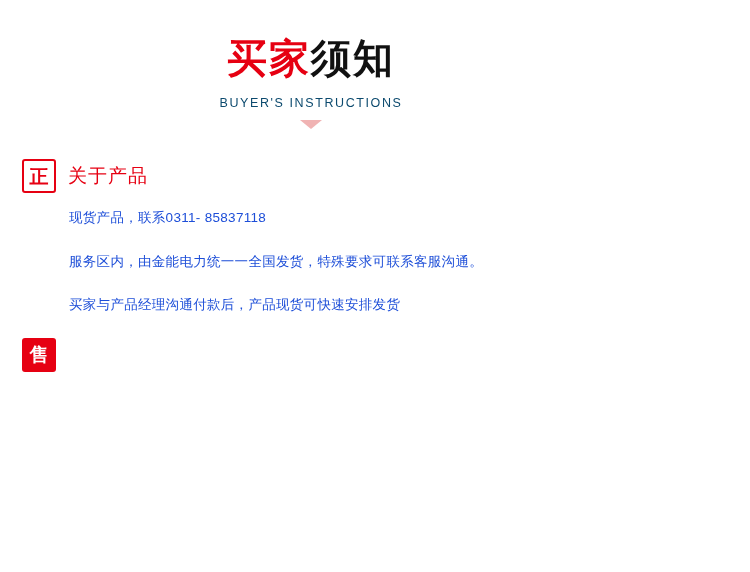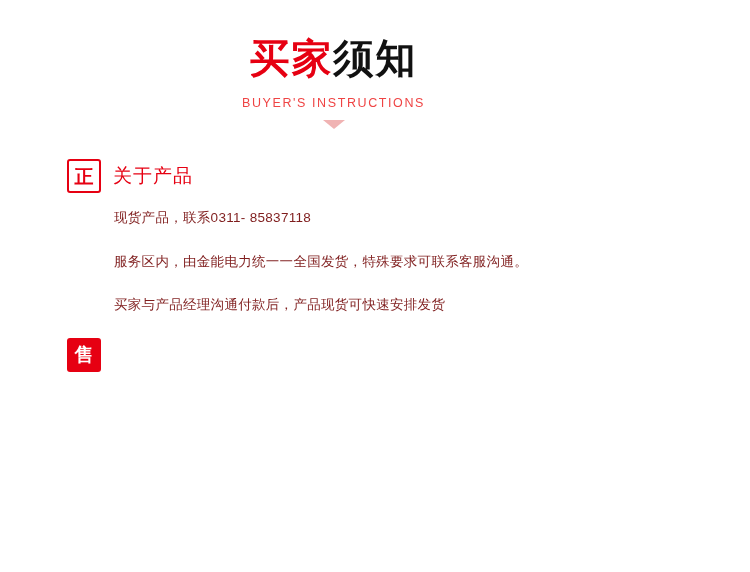--- a/index.html
+++ b/index.html
@@ -12,21 +12,20 @@
     background: #ffffff;
     font-family: "Liberation Sans", sans-serif;
     color: #333333;
     overflow: hidden;
   }
   .page {
     position: relative;
     width: 622px;
     height: 572px;
     box-sizing: border-box;
-    padding-left: 45px;
   }
 
   
   .header {
     text-align: center;
     padding-top: 34px;
   }
   .header-title {
     font-size: 40px;
     font-weight: bold;
@@ -34,21 +33,21 @@
     line-height: 1.2;
     color: #111111;
   }
   .header-title .hl {
     color: #e60012;
   }
   .header-sub {
     margin-top: 14px;
     font-size: 12.5px;
     letter-spacing: 1.6px;
-    color: #ef4444;
+    color: #0c4a6e;
     font-weight: normal;
   }
   .header-caret {
     margin: 10px auto 0 auto;
     width: 0;
     height: 0;
     border-left: 11px solid transparent;
     border-right: 11px solid transparent;
     border-top: 9px solid #f0b3b3;
   }
@@ -96,21 +95,21 @@
     font-size: 19px;
     font-weight: normal;
     color: #e60012;
     letter-spacing: 1px;
   }
   .section-body {
     margin-top: 14px;
     margin-left: 47px;
     font-size: 13.5px;
     line-height: 1.6;
-    color: #7f1d1d;
+    color: #1d4ed8;
     letter-spacing: 0.3px;
   }
 </style>
 </head>
 <body>
 
 <div class="page">
 
   <div class="header">
     <div class="header-title"><span class="hl">买家</span><span>须知</span></div>

